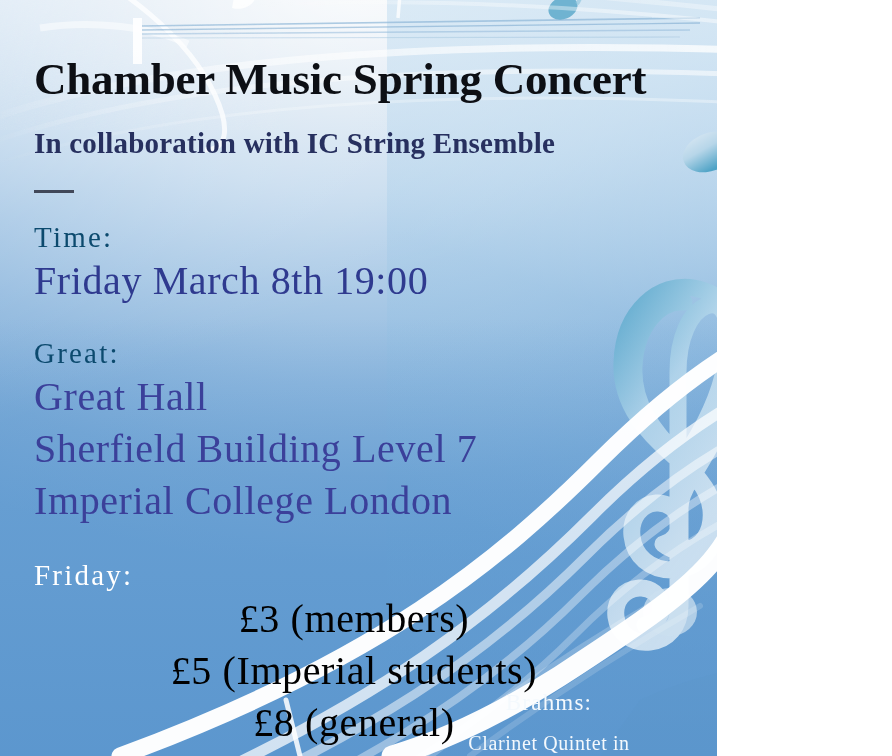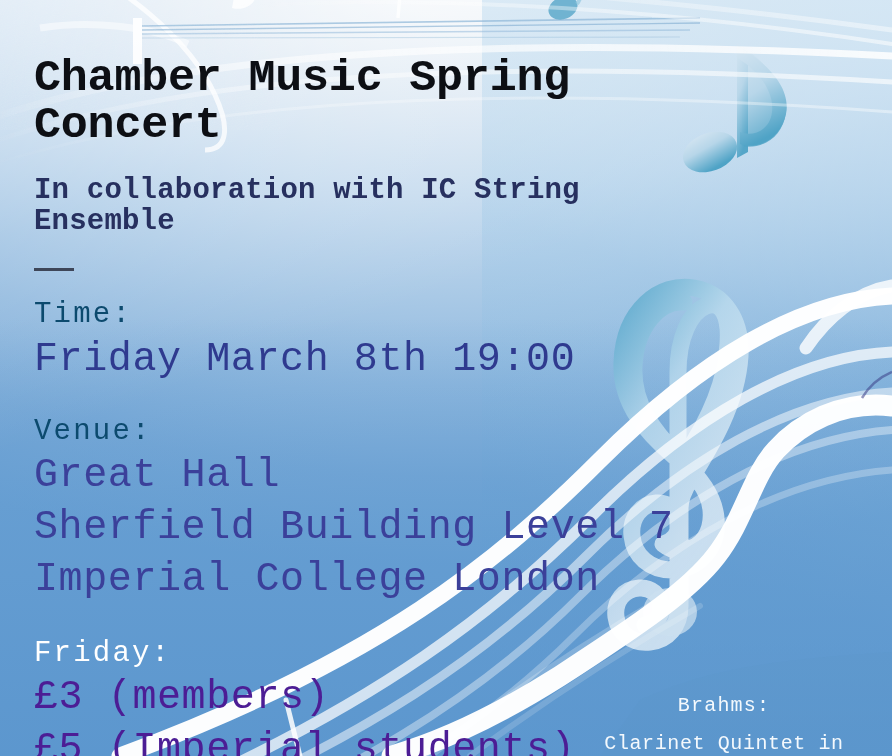--- a/index.html
+++ b/index.html
@@ -3,24 +3,23 @@
 <meta charset="utf-8">
 <style>
   * { box-sizing: border-box; margin: 0; padding: 0; }
   html, body {
     width: 892px; height: 756px;
     overflow: hidden;
     font-family: "Liberation Serif", "DejaVu Serif", serif;
   }
   #poster {
     position: relative;
-    width: 892px; height: 756px;
+    width: 717px; height: 756px;
     overflow: hidden;
     background: #7eacd8;
-    font-family: Liberation Mono, monospace;
   }
 
   
   .bg-base {
     position: absolute; inset: 0;
     background:
       radial-gradient(120% 85% at 52% -10%, #ffffff 0%, #f2f6fa 14%, #dfeaf4 27%, #c7dcef 42%, #a9c9e6 58%, #8fb8de 72%, #7aaad7 86%, #6ea3d4 100%);
   }
   .bg-tint-left {
     position: absolute; inset: 0;
@@ -84,32 +83,32 @@
   .value {
     font-size: 40px;
     line-height: 1.30;
     letter-spacing: 0.6px;
     color: #2f3a8f;
     white-space: pre-line;
   }
   .group.venue .value { color: #3b409a; }
 
   .group.tickets .label { color: #ffffff; letter-spacing: 2.2px; }
-  .group.tickets .value { color: #4c1d95; }
+  .group.tickets .value { color: #000000; text-align: center; }
 
   
   .programme {
     position: absolute;
     right: 18px; bottom: -26px;
     width: 300px;
     text-align: center;
     color: #f4f9fd;
   }
   .programme .composer {
-    font-size: 20px;
+    font-size: 23px;
     line-height: 1.25;
     letter-spacing: 1.2px;
   }
   .programme .work {
     margin-top: 13px;
     font-size: 20px;
     line-height: 1.28;
     letter-spacing: 0.6px;
     white-space: pre-line;
   }
@@ -273,21 +272,21 @@
     <h1 class="title">Chamber Music Spring Concert</h1>
     <h2 class="subtitle">In collaboration with IC String Ensemble</h2>
     <div class="rule"></div>
 
     <div class="group time">
       <div class="label">Time:</div>
       <div class="value">Friday March 8th 19:00</div>
     </div>
 
     <div class="group venue">
-      <div class="label">Venue:</div>
+      <div class="label">Great:</div>
       <div class="value">Great Hall
 Sherfield Building Level 7
 Imperial College London</div>
     </div>
 
     <div class="group tickets">
       <div class="label">Friday:</div>
       <div class="value">£3 (members)
 £5 (Imperial students)
 £8 (general)</div>

